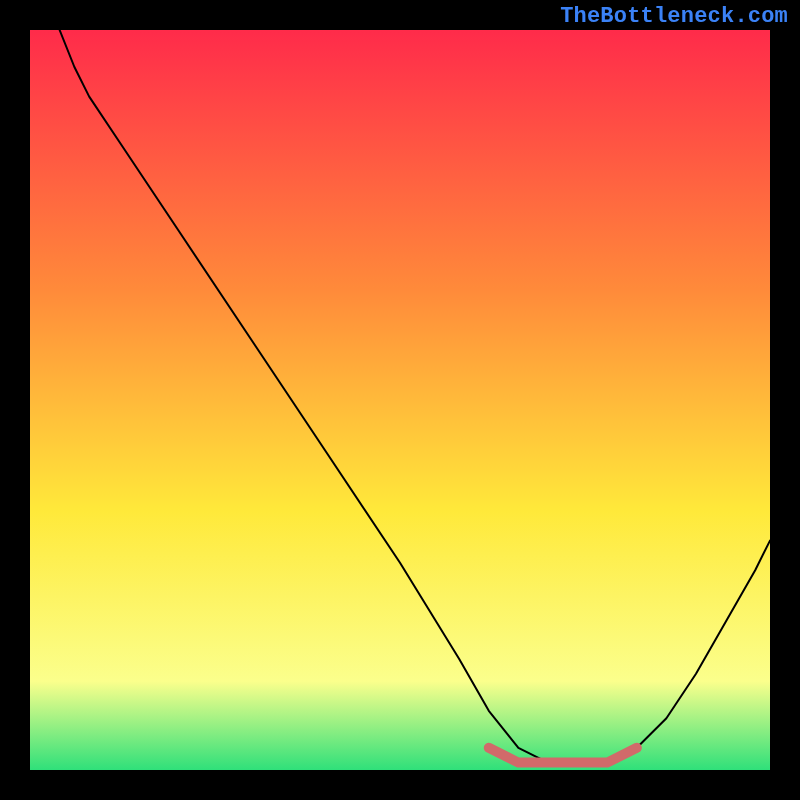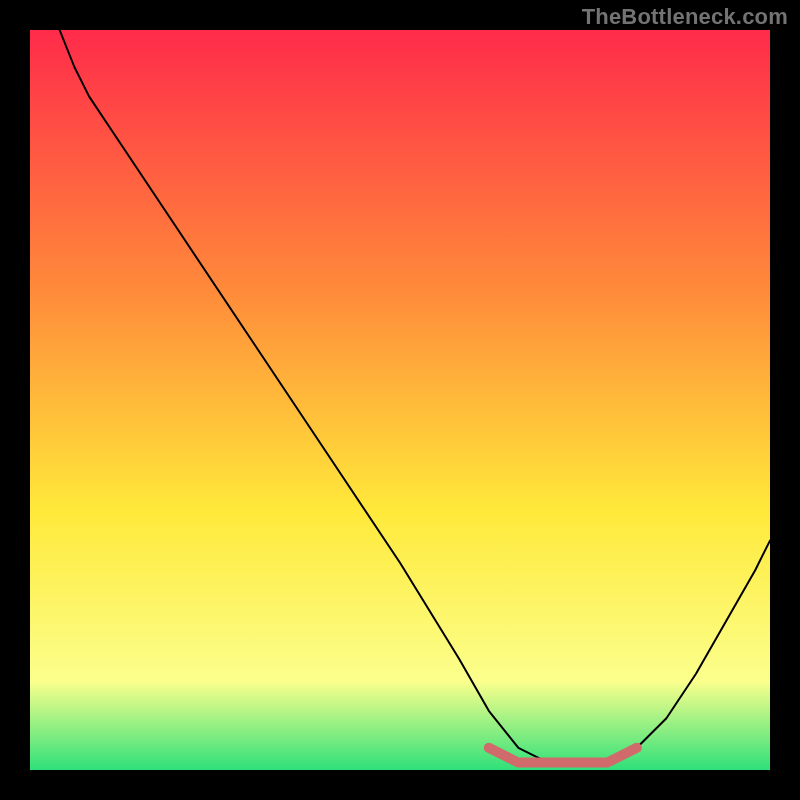--- a/index.html
+++ b/index.html
@@ -13,24 +13,24 @@
   .frame {
     position: relative;
     width: 800px;
     height: 800px;
     background: #000;
   }
   .watermark {
     position: absolute;
     top: 4px;
     right: 12px;
-    font-family: Liberation Sans, sans-serif;
+    font-family: Liberation Mono, monospace;
     font-size: 22px;
     font-weight: 600;
-    color: #737373;
+    color: #3b82f6;
     letter-spacing: 0.2px;
     z-index: 20;
   }
   svg.plot {
     position: absolute;
     left: 30px;
     top: 30px;
     width: 740px;
     height: 740px;
     display: block;

